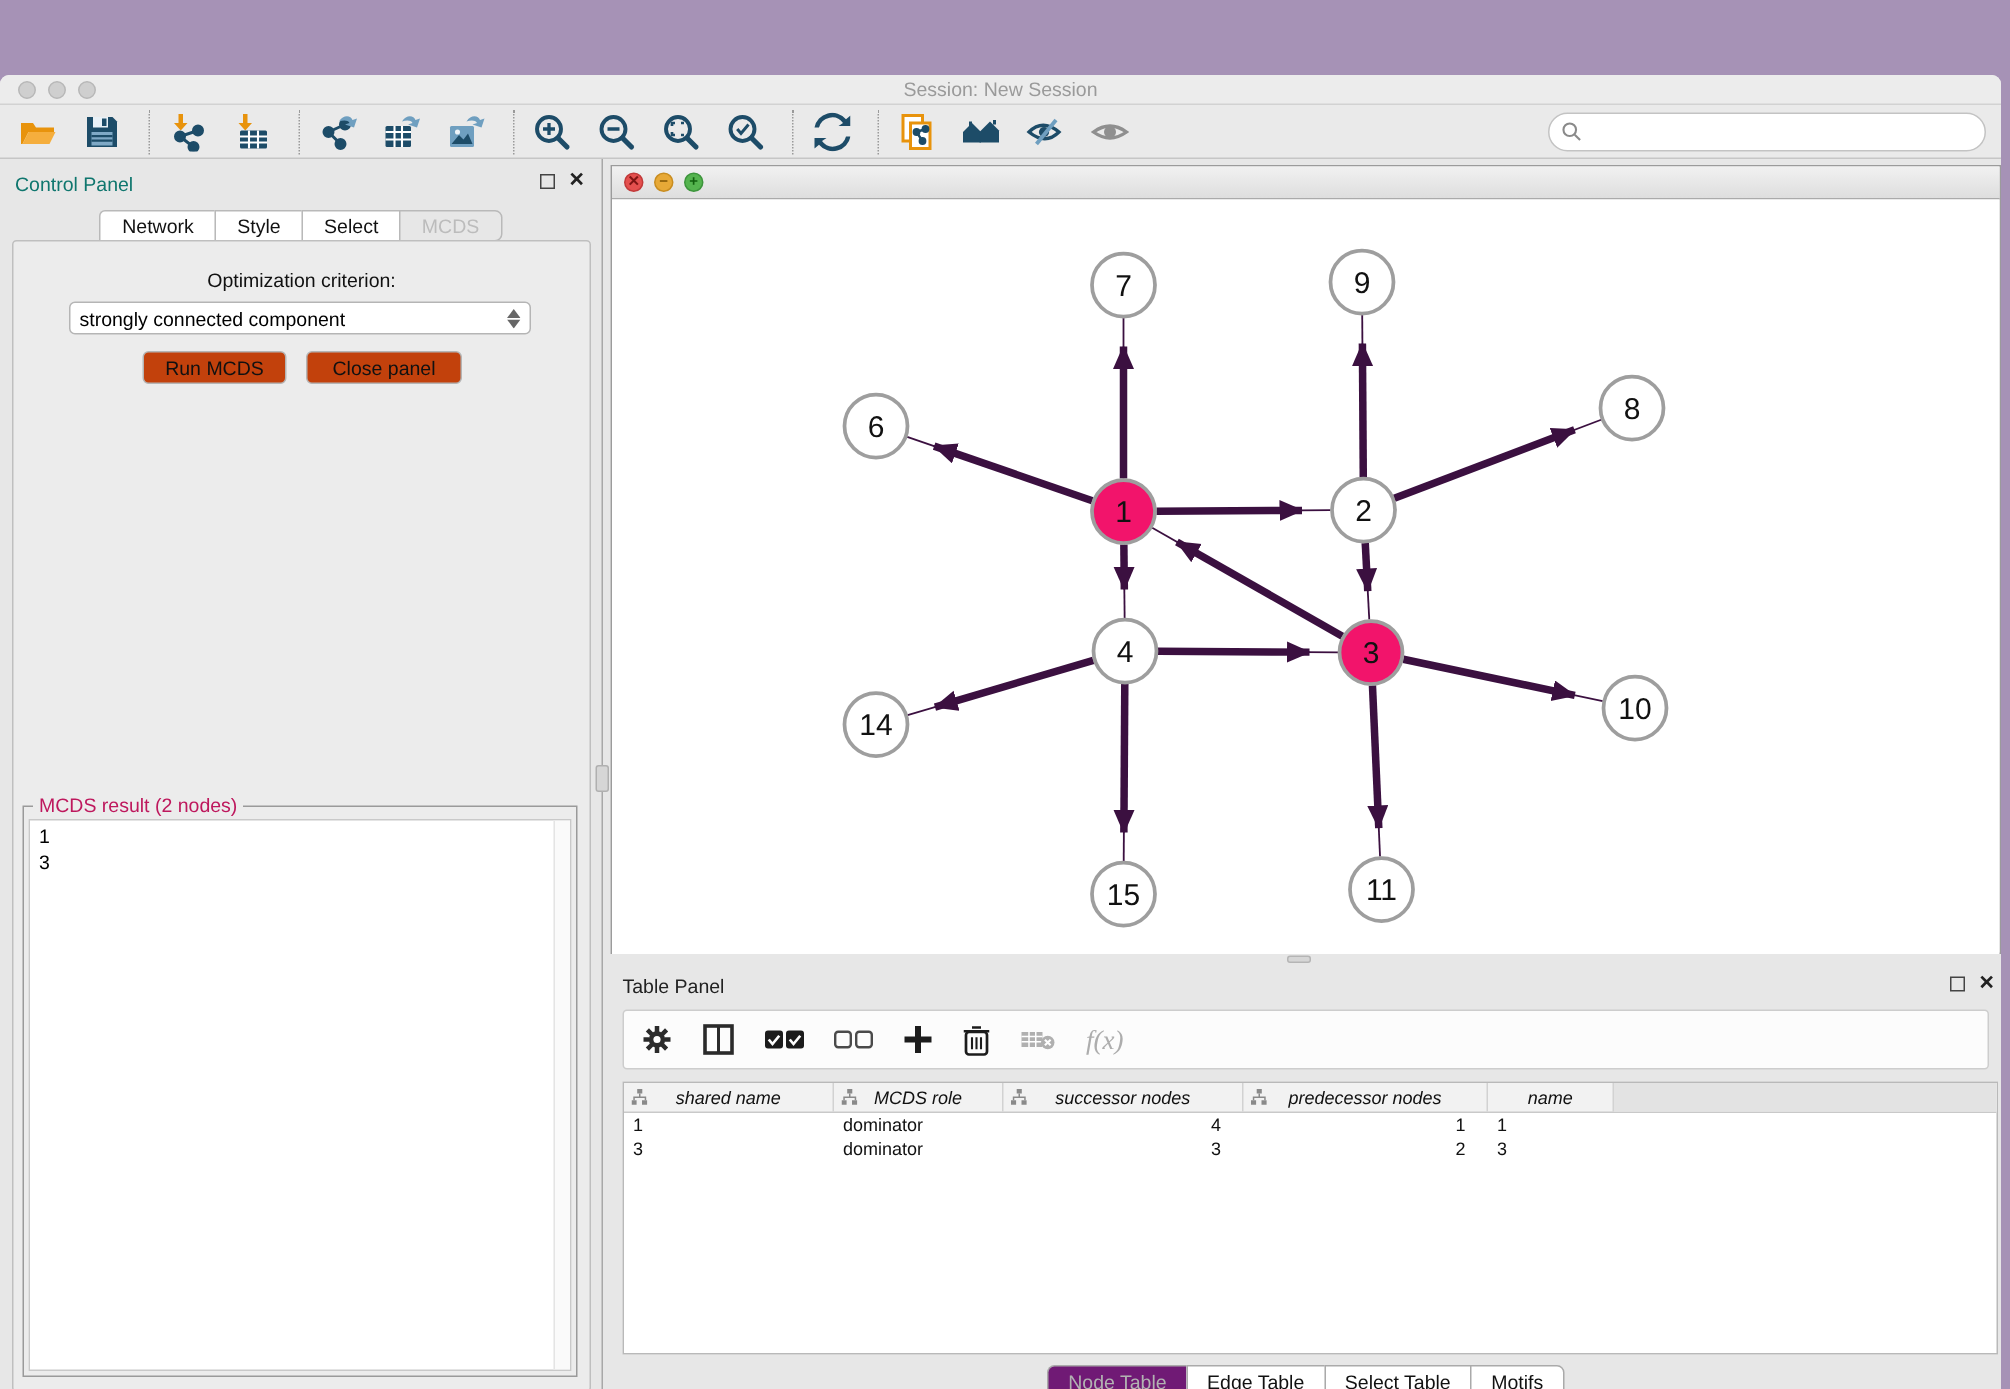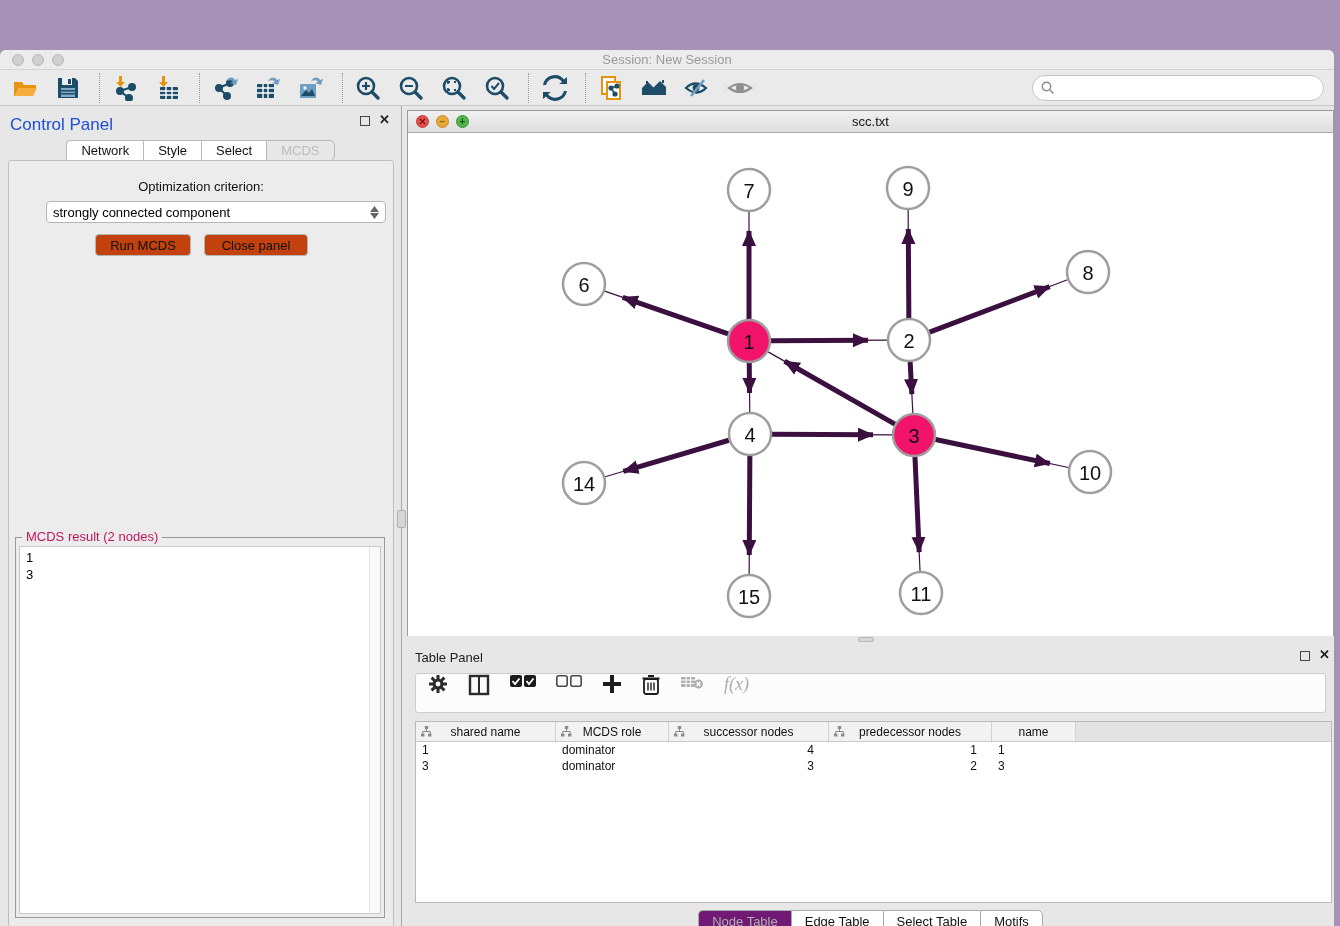--- a/index.html
+++ b/index.html
@@ -19,32 +19,32 @@
   .tbtn { width:30px; height:30px; display:flex; align-items:center; justify-content:center; margin-right:13px; }
   .tsep { width:1px; height:30px; border-left:1px dotted #9a9a9a; margin:0 10px 0 3px; }
   #search-wrap { margin-left:auto; width:292px; height:26px; background:#fff; border:1px solid #c3c3c3; border-radius:13px; display:flex; align-items:center; padding:0 8px; }
   #search-wrap input { border:none; outline:none; flex:1; font-size:13px; background:transparent; margin-left:5px; }
 
   
   #content { position:absolute; left:0; top:56px; width:100%; height:831px; }
 
   
   #cp-region { position:absolute; left:0; top:0; width:401px; height:100%; }
-  #cp-title { position:absolute; left:10px; top:9px; font-size:17px; color:#1d4ed8; }
+  #cp-title { position:absolute; left:10px; top:9px; font-size:13px; color:#0f766e; }
   .panel-float { position:absolute; top:10px; width:10px; height:10px; border:1.5px solid #444; }
   .panel-close { position:absolute; top:7px; font-size:13px; font-weight:bold; color:#222; line-height:14px; }
   #cp-float{left:360px} #cp-close{left:379px}
   #cp-tabs { position:absolute; left:0; top:34px; width:100%; display:flex; justify-content:center; }
   .cp-tab { height:21px; padding:0 14px; font-size:13px; background:#fff; border:1px solid #b9b9b9; border-right:none; display:flex; align-items:center; color:#111; }
   .cp-tab:first-child { border-radius:4px 0 0 0; }
   .cp-tab:last-child { border-right:1px solid #b9b9b9; border-radius:0 5px 5px 0; }
   .cp-tab.active { background:#e7e7e7; color:#bcbcbc; }
   #cp-panel { position:absolute; left:8px; top:54px; width:386px; height:768px; background:#ececec; border:1px solid #bfbfbf; border-radius:3px; }
   #opt-label { position:absolute; left:0; width:100%; top:18px; text-align:center; font-size:13px; color:#111; }
-  #opt-select { position:absolute; left:37px; top:40px; width:340px; height:22px; background:#fff; border:1px solid #b5b5b5; border-radius:4px; display:flex; align-items:center; padding:0 6px; font-size:13px; }
+  #opt-select { position:absolute; left:37px; top:40px; width:308px; height:22px; background:#fff; border:1px solid #b5b5b5; border-radius:4px; display:flex; align-items:center; padding:0 6px; font-size:13px; }
   #opt-select .stepper { margin-left:auto; display:flex; flex-direction:column; align-items:center; gap:1px; }
   .cp-btn { position:absolute; top:73px; height:22px; background:#c2410c; border:1px solid #b5b5b5; border-radius:4px; font-size:13px; font-family:"Liberation Sans",sans-serif; display:flex; align-items:center; justify-content:center; color:#111; }
   #run-btn { left:86px; width:96px; }
   #closepanel-btn { left:195px; width:104px; }
   #mcds-fieldset { position:absolute; left:6px; top:376px; width:370px; height:381px; border:1px solid #9a9a9a; }
   #mcds-legend { position:absolute; left:6px; top:-9px; background:#ececec; padding:0 4px; font-size:13px; color:#be185d; }
   #mcds-text { position:absolute; left:3px; top:8px; right:3px; bottom:3px; background:#fff; border:1px solid #c9c9c9; font-size:13px; line-height:17px; padding:2px 6px; overflow:hidden; }
   #mcds-scroll { position:absolute; right:0; top:0; bottom:0; width:11px; background:#fafafa; border-left:1px solid #e4e4e4; }
 
   
@@ -59,24 +59,24 @@
   #nwl-close { left:8px;  background:#e4504e; border:1px solid #c23a3a; color:#7e1413; }
   #nwl-min   { left:28px; background:#e7a937; border:1px solid #c98d20; color:#8a5d08; }
   #nwl-zoom  { left:48px; background:#55b44f; border:1px solid #3d953c; color:#12610f; }
   #nw-title { position:absolute; left:0; right:0; top:3px; text-align:center; font-size:13px; color:#111; }
   #nw-canvas { position:absolute; left:0; top:22px; width:925px; height:503px; background:#fff; }
 
   
   #tp-region { position:absolute; left:407px; top:539px; width:927px; height:292px; }
   #tp-title { position:absolute; left:8px; top:5px; font-size:13px; color:#222; }
   #tp-float{ left:893px; top:6px; } #tp-close{ left:912px; top:3px; }
-  #tp-toolbar { position:absolute; left:8px; top:28px; width:911px; height:40px; background:#fcfcfc; border:1px solid #cdcdcd; border-radius:3px; display:flex; padding:0 12px; gap:20px; }
+  #tp-toolbar { position:absolute; left:8px; top:28px; width:911px; height:40px; background:#fcfcfc; border:1px solid #cdcdcd; border-radius:3px; display:flex; align-items:center; padding:0 12px; gap:20px; }
   #tp-table { position:absolute; left:8px; top:76px; width:917px; height:182px; background:#fff; border:1px solid #b9b9b9; }
   #tp-head { display:flex; height:20px; background:#f2f2f2; border-bottom:1px solid #c9c9c9; }
-  .th { display:flex; align-items:center; justify-content:center; gap:5px; font-size:12px; color:#111; border-right:1px solid #d2d2d2; position:relative; }
+  .th { display:flex; align-items:center; justify-content:center; gap:5px; font-size:12px; color:#111; border-right:1px solid #d2d2d2; position:relative;font-style:italic; }
   .th .hier { position:absolute; left:5px; }
   #tp-head .fill { flex:1; background:#e3e3e3; }
   .tr { display:flex; height:16px; }
   .td { font-size:12px; color:#111; padding:1px 6px; white-space:nowrap; overflow:hidden; }
   .td.r { text-align:right; padding-right:15px; }
   #tp-tabs { position:absolute; left:0; bottom:4px; width:100%; display:flex; justify-content:center; }
   .tp-tab { height:23px; padding:0 13px; font-size:13px; background:#fff; border:1px solid #aaa; border-right:none; display:flex; align-items:center; color:#111; }
   .tp-tab:first-child { border-radius:5px 0 0 5px; }
   .tp-tab:last-child { border-right:1px solid #aaa; border-radius:0 5px 5px 0; }
   .tp-tab.active { background:#701a75; color:#b2b2b2; }
@@ -288,21 +288,20 @@
     </div>
 
     <div id="vsplit"></div>
     <div id="vgrip"></div>
 
     <div id="net-window">
       <div id="nw-titlebar">
         <div id="nwl-close" class="nwl">✕</div>
         <div id="nwl-min" class="nwl">−</div>
         <div id="nwl-zoom" class="nwl">+</div>
-        <div id="nw-title">scc.txt</div>
       </div>
       <div id="nw-canvas">
         <svg id="graph-svg" width="925" height="503" viewBox="0 0 925 503">
               <defs>
                 <marker id="arrow" markerUnits="userSpaceOnUse" markerWidth="18" markerHeight="16" refX="15" refY="7" orient="auto">
                   <path d="M0,0 L16,7 L0,14 z" fill="#3b1040"></path>
                 </marker>
               </defs>
               <g>
                 <line x1="341" y1="186" x2="341" y2="79" stroke="#3b1040" stroke-width="1.2"></line>

